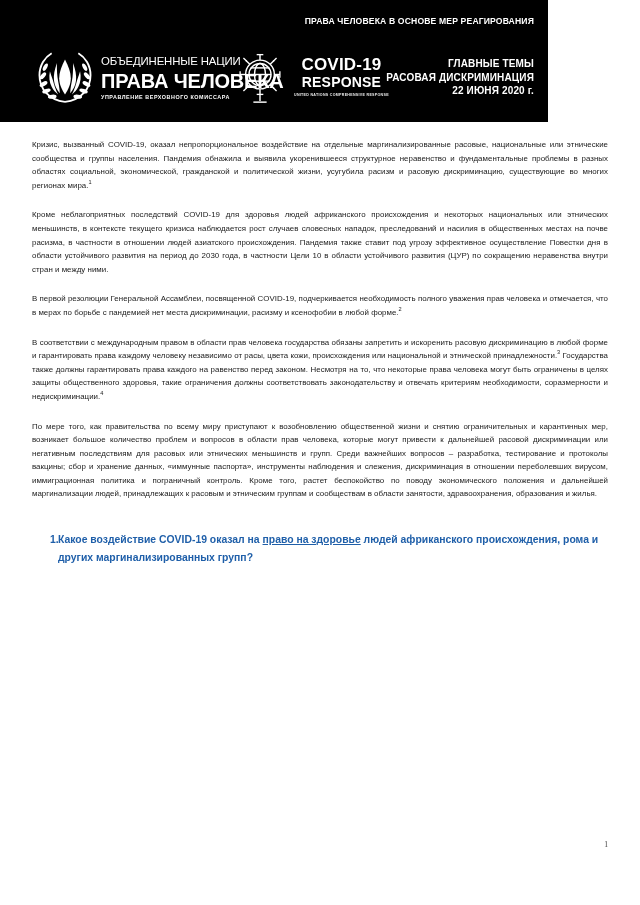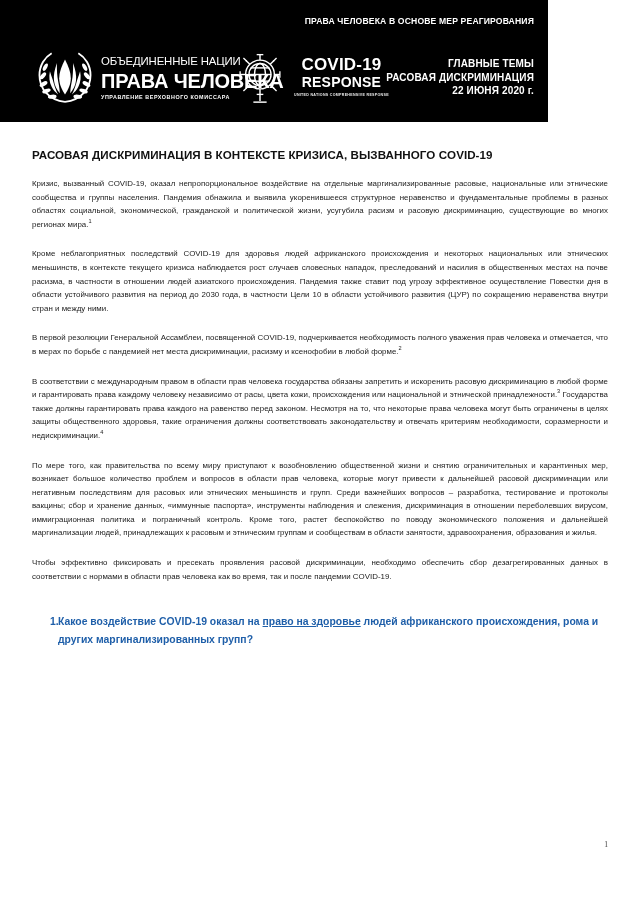--- a/index.html
+++ b/index.html
@@ -271,21 +271,20 @@
 
   <div class="banner-meta">
     <div>ГЛАВНЫЕ ТЕМЫ</div>
     <div>РАСОВАЯ ДИСКРИМИНАЦИЯ</div>
     <div>22 ИЮНЯ 2020 г.</div>
   </div>
 </header>
 
 <main class="page">
 
-  <h1 class="doc-title">РАСОВАЯ ДИСКРИМИНАЦИЯ В КОНТЕКСТЕ КРИЗИСА, ВЫЗВАННОГО COVID-19</h1>
 
   <p class="para">
     <span>Кризис, вызванный COVID-19, оказал непропорциональное воздействие на отдельные маргинализированные расовые, национальные или этнические сообщества и группы населения. Пандемия обнажила и выявила укоренившееся структурное неравенство и фундаментальные проблемы в разных областях социальной, экономической, гражданской и политической жизни, усугубила расизм и расовую дискриминацию, существующие во многих регионах мира.</span><sup>1</sup>
   </p>
 
   <p class="para">
     <span>Кроме неблагоприятных последствий COVID-19 для здоровья людей африканского происхождения и некоторых национальных или этнических меньшинств, в контексте текущего кризиса наблюдается рост случаев словесных нападок, преследований и насилия в общественных местах на почве расизма, в частности в отношении людей азиатского происхождения. Пандемия также ставит под угрозу эффективное осуществление Повестки дня в области устойчивого развития на период до 2030 года, в частности Цели 10 в области устойчивого развития (ЦУР) по сокращению неравенства внутри стран и между ними.</span>
   </p>
 
   <p class="para">
@@ -293,23 +292,20 @@
   </p>
 
   <p class="para">
     <span>В соответствии с международным правом в области прав человека государства обязаны запретить и искоренить расовую дискриминацию в любой форме и гарантировать права каждому человеку независимо от расы, цвета кожи, происхождения или национальной и этнической принадлежности.</span><sup>3</sup><span> Государства также должны гарантировать права каждого на равенство перед законом. Несмотря на то, что некоторые права человека могут быть ограничены в целях защиты общественного здоровья, такие ограничения должны соответствовать законодательству и отвечать критериям необходимости, соразмерности и недискриминации.</span><sup>4</sup>
   </p>
 
   <p class="para">
     <span>По мере того, как правительства по всему миру приступают к возобновлению общественной жизни и снятию ограничительных и карантинных мер, возникает большое количество проблем и вопросов в области прав человека, которые могут привести к дальнейшей расовой дискриминации или негативным последствиям для расовых или этнических меньшинств и групп. Среди важнейших вопросов – разработка, тестирование и протоколы вакцины; сбор и хранение данных, «иммунные паспорта», инструменты наблюдения и слежения, дискриминация в отношении переболевших вирусом, иммиграционная политика и пограничный контроль. Кроме того, растет беспокойство по поводу экономического положения и дальнейшей маргинализации людей, принадлежащих к расовым и этническим группам и сообществам в области занятости, здравоохранения, образования и жилья.</span>
   </p>
 
-  <p class="para">
-    <span>Чтобы эффективно фиксировать и пресекать проявления расовой дискриминации, необходимо обеспечить сбор дезагрегированных данных в соответствии с нормами в области прав человека как во время, так и после пандемии COVID-19.</span>
-  </p>
 
   <ol class="question-list">
     <li class="question-item">
       <span class="question-num">1.</span>
       <span class="question-text"><span>Какое воздействие COVID-19 оказал на </span><a class="question-link" href="#">право на здоровье</a><span> людей африканского происхождения, рома и других маргинализированных групп?</span></span>
     </li>
   </ol>
 </main>
 
 <div class="page-number">1</div>

